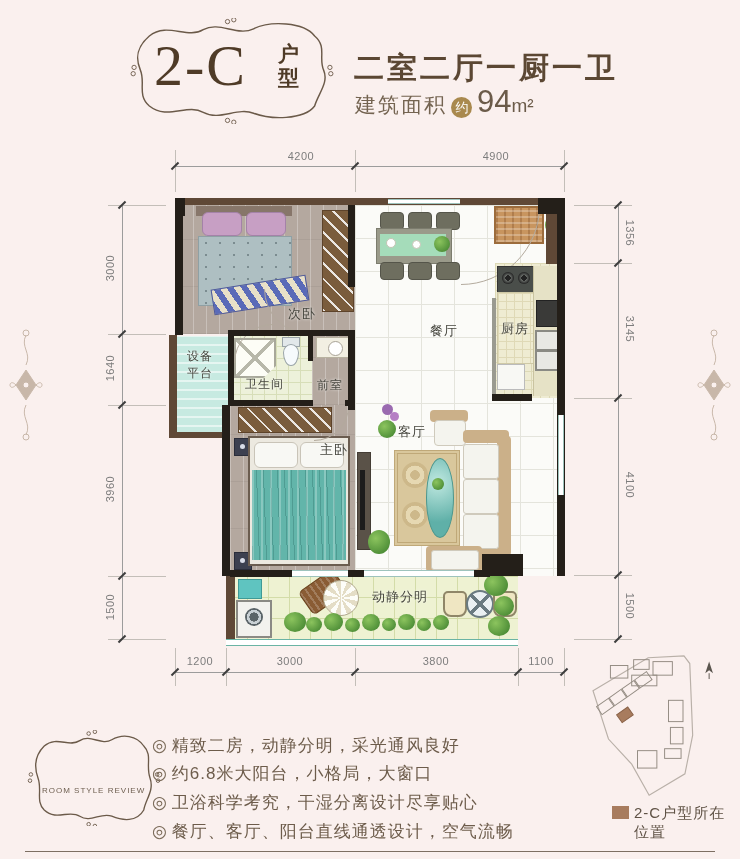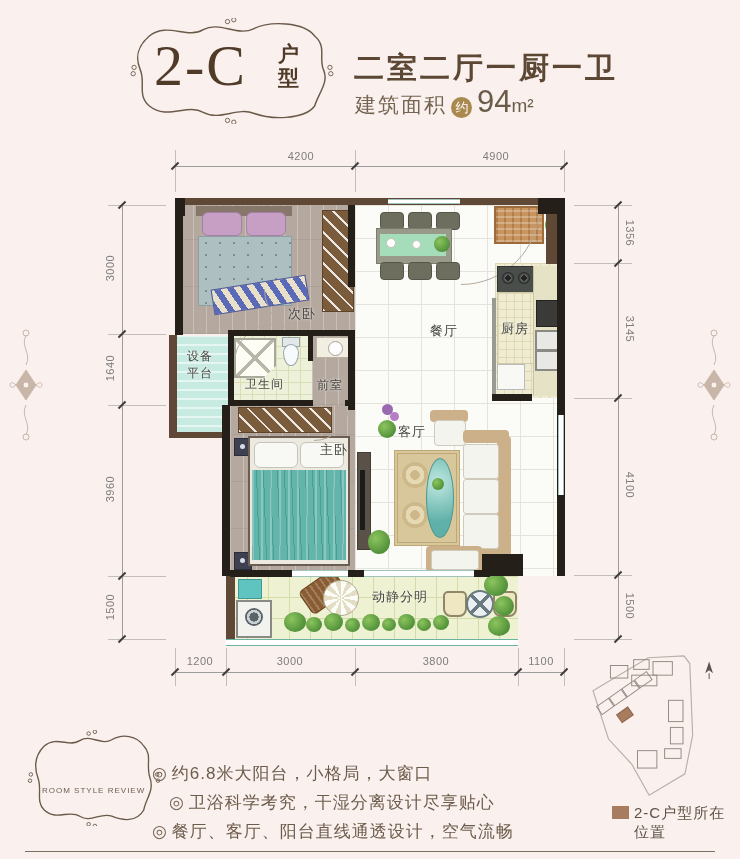--- a/index.html
+++ b/index.html
@@ -323,22 +323,23 @@
           <circle cx="69" cy="102" r="2"></circle>
         <circle cx="-3" cy="44" r="2"></circle>
           <circle cx="-4" cy="51" r="2"></circle>
         <circle cx="139" cy="44" r="2"></circle>
           <circle cx="140" cy="51" r="2"></circle>
       </g>
     </svg>
     <div class="abs badge-sub" style="left:16px;top:56px;">ROOM STYLE REVIEW</div>
   </div>
 
+  <div class="bullet-line" style="left:152px;top:734px;"><span class="bullet-icon">◎</span><span>精致二房，动静分明，采光通风良好</span></div>
   <div class="bullet-line" style="left:152px;top:762px;"><span class="bullet-icon">◎</span><span>约6.8米大阳台，小格局，大窗口</span></div>
-  <div class="bullet-line" style="left:152px;top:791px;margin-left:17px;"><span class="bullet-icon">◎</span><span>卫浴科学考究，干湿分离设计尽享贴心</span></div>
+  <div class="bullet-line" style="left:152px;top:791px;"><span class="bullet-icon">◎</span><span>卫浴科学考究，干湿分离设计尽享贴心</span></div>
   <div class="bullet-line" style="left:152px;top:820px;"><span class="bullet-icon">◎</span><span>餐厅、客厅、阳台直线通透设计，空气流畅</span></div>
 
   <div class="abs" style="left:573px;top:650px;width:160px;height:150px;">
     <svg width="160" height="150" viewBox="0 0 160 155">
       <path d="M18 42 L75 8 L112 6 L118 14 L121 88 L113 128 L76 150 L58 118 L34 92 Z" fill="none" stroke="#b9b0a8" stroke-width="1.2"></path>
       <g fill="none" stroke="#938b82" stroke-width="1">
         <rect x="36" y="16" width="18" height="13"></rect>
         <rect x="60" y="10" width="16" height="10"></rect>
         <rect x="80" y="12" width="20" height="14"></rect>
         <rect x="58" y="26" width="26" height="11"></rect>

